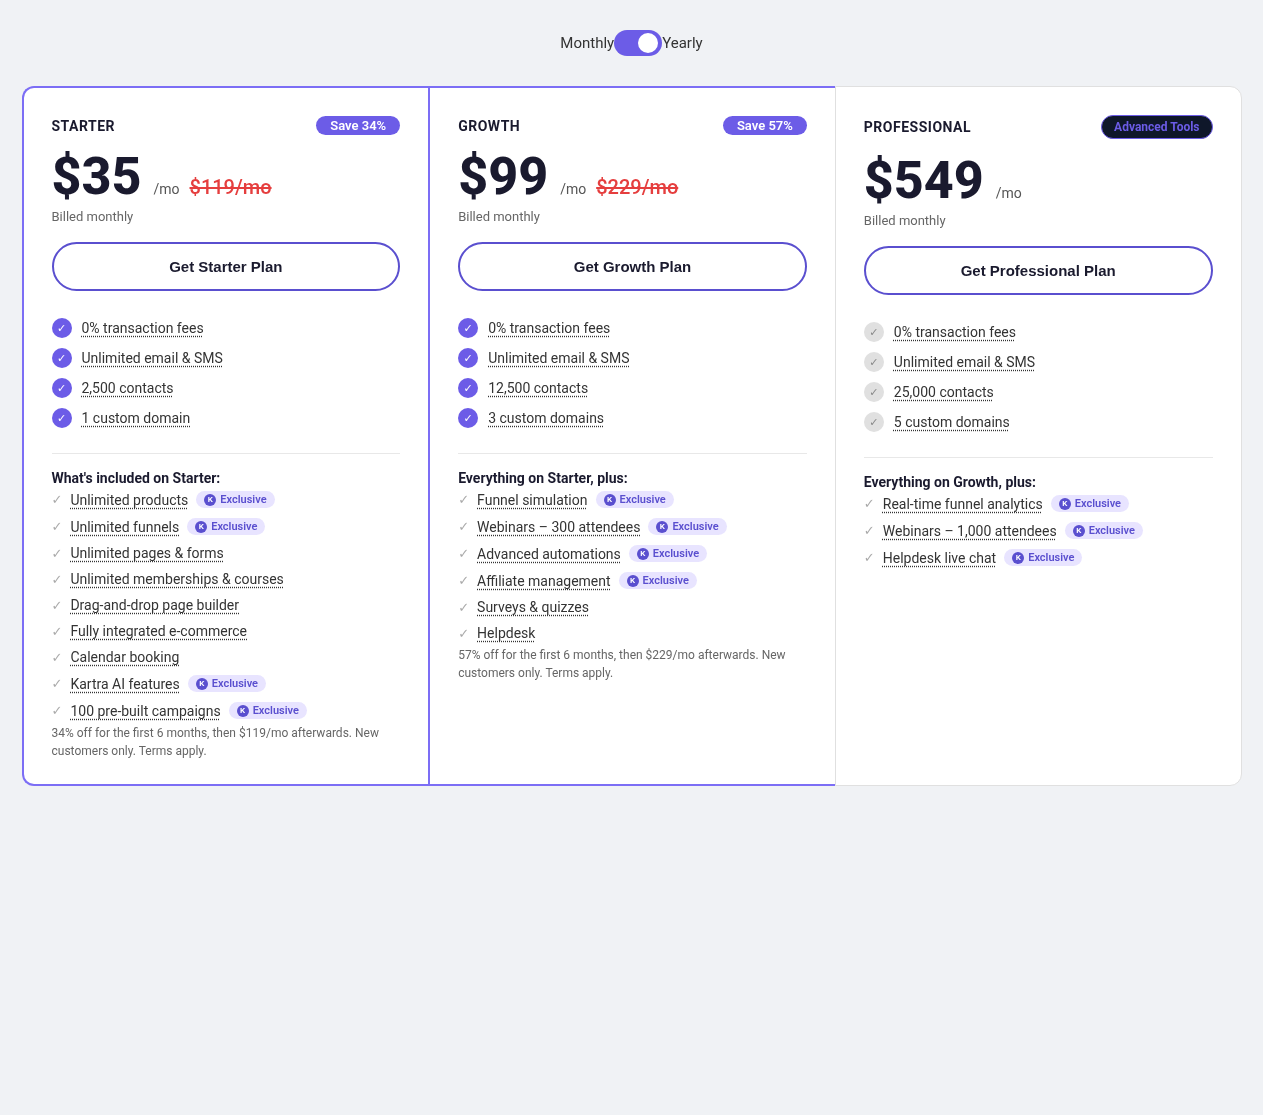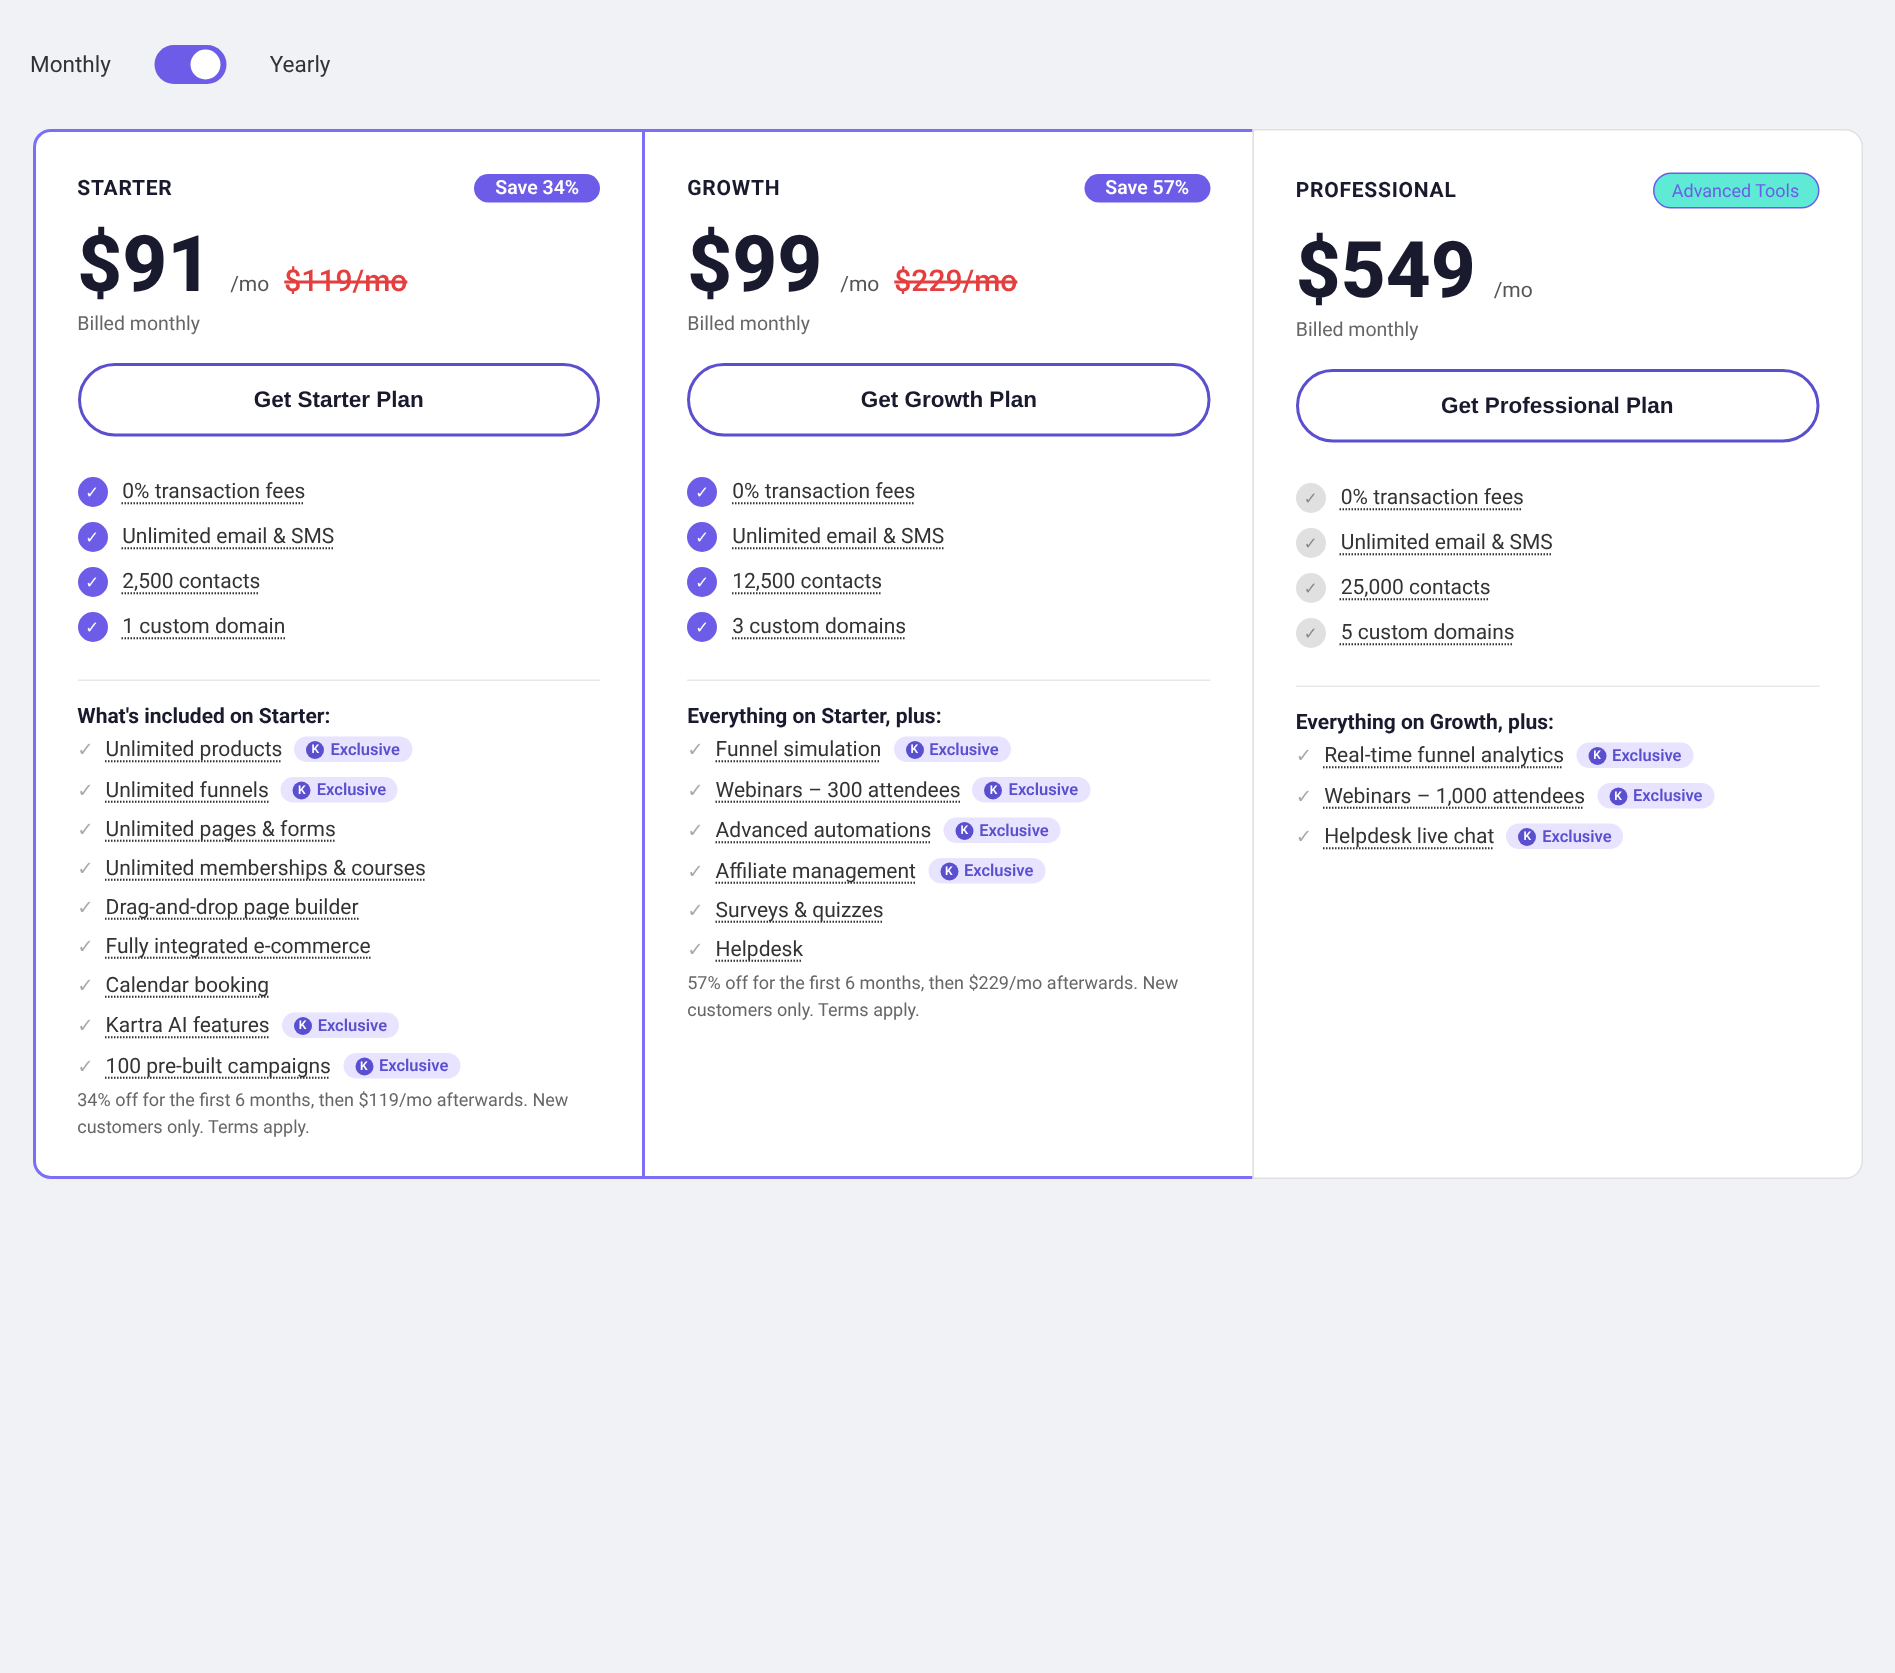--- a/index.html
+++ b/index.html
@@ -6,22 +6,22 @@
     body {
       font-family: -apple-system, BlinkMacSystemFont, 'Segoe UI', Roboto, sans-serif;
       background: #f0f2f5;
       padding: 30px 20px;
       min-height: 1115px;
     }
 
     .billing-toggle {
       display: flex;
       align-items: center;
-      justify-content: flex-start;
-      gap: 29px;
+      justify-content: center;
+      gap: 0;
       margin-bottom: 30px;
     }
 
     .toggle-label {
       font-size: 15px;
       color: #333;
     }
 
     .toggle-switch {
       width: 48px;
@@ -95,24 +95,24 @@
       font-size: 13px;
       font-weight: 600;
       padding: 2px 14px;
       border-radius: 20px;
     }
 
     .advanced-badge {
       border: 1.5px solid #6c5ce7;
       color: #6c5ce7;
       font-size: 12px;
-      font-weight: 400;
+      font-weight: 700;
       padding: 4px 12px;
       border-radius: 20px;
-      background: #5eead4;
+      background: #0f172a;
     }
 
     .price-row {
       display: flex;
       align-items: baseline;
       gap: 10px;
       margin-bottom: 4px;
     }
 
     .price-main {
@@ -282,21 +282,21 @@
 </div>
 
 <div class="plans-container">
 
   <div class="plan-card starter-growth">
     <div class="plan-header">
       <span class="plan-name">STARTER</span>
       <span class="save-badge">Save 34%</span>
     </div>
     <div class="price-row">
-      <span class="price-main">$91</span>
+      <span class="price-main">$35</span>
       <span class="price-period">/mo</span>
       <span class="price-original">$119/mo</span>
     </div>
     <div class="billed-monthly">Billed monthly</div>
     <button class="plan-button">Get Starter Plan</button>
     <ul class="features-list">
       <li class="feature-item">
         <div class="check-icon-filled">✓</div>
         <span class="feature-underline">0% transaction fees</span>
       </li>

